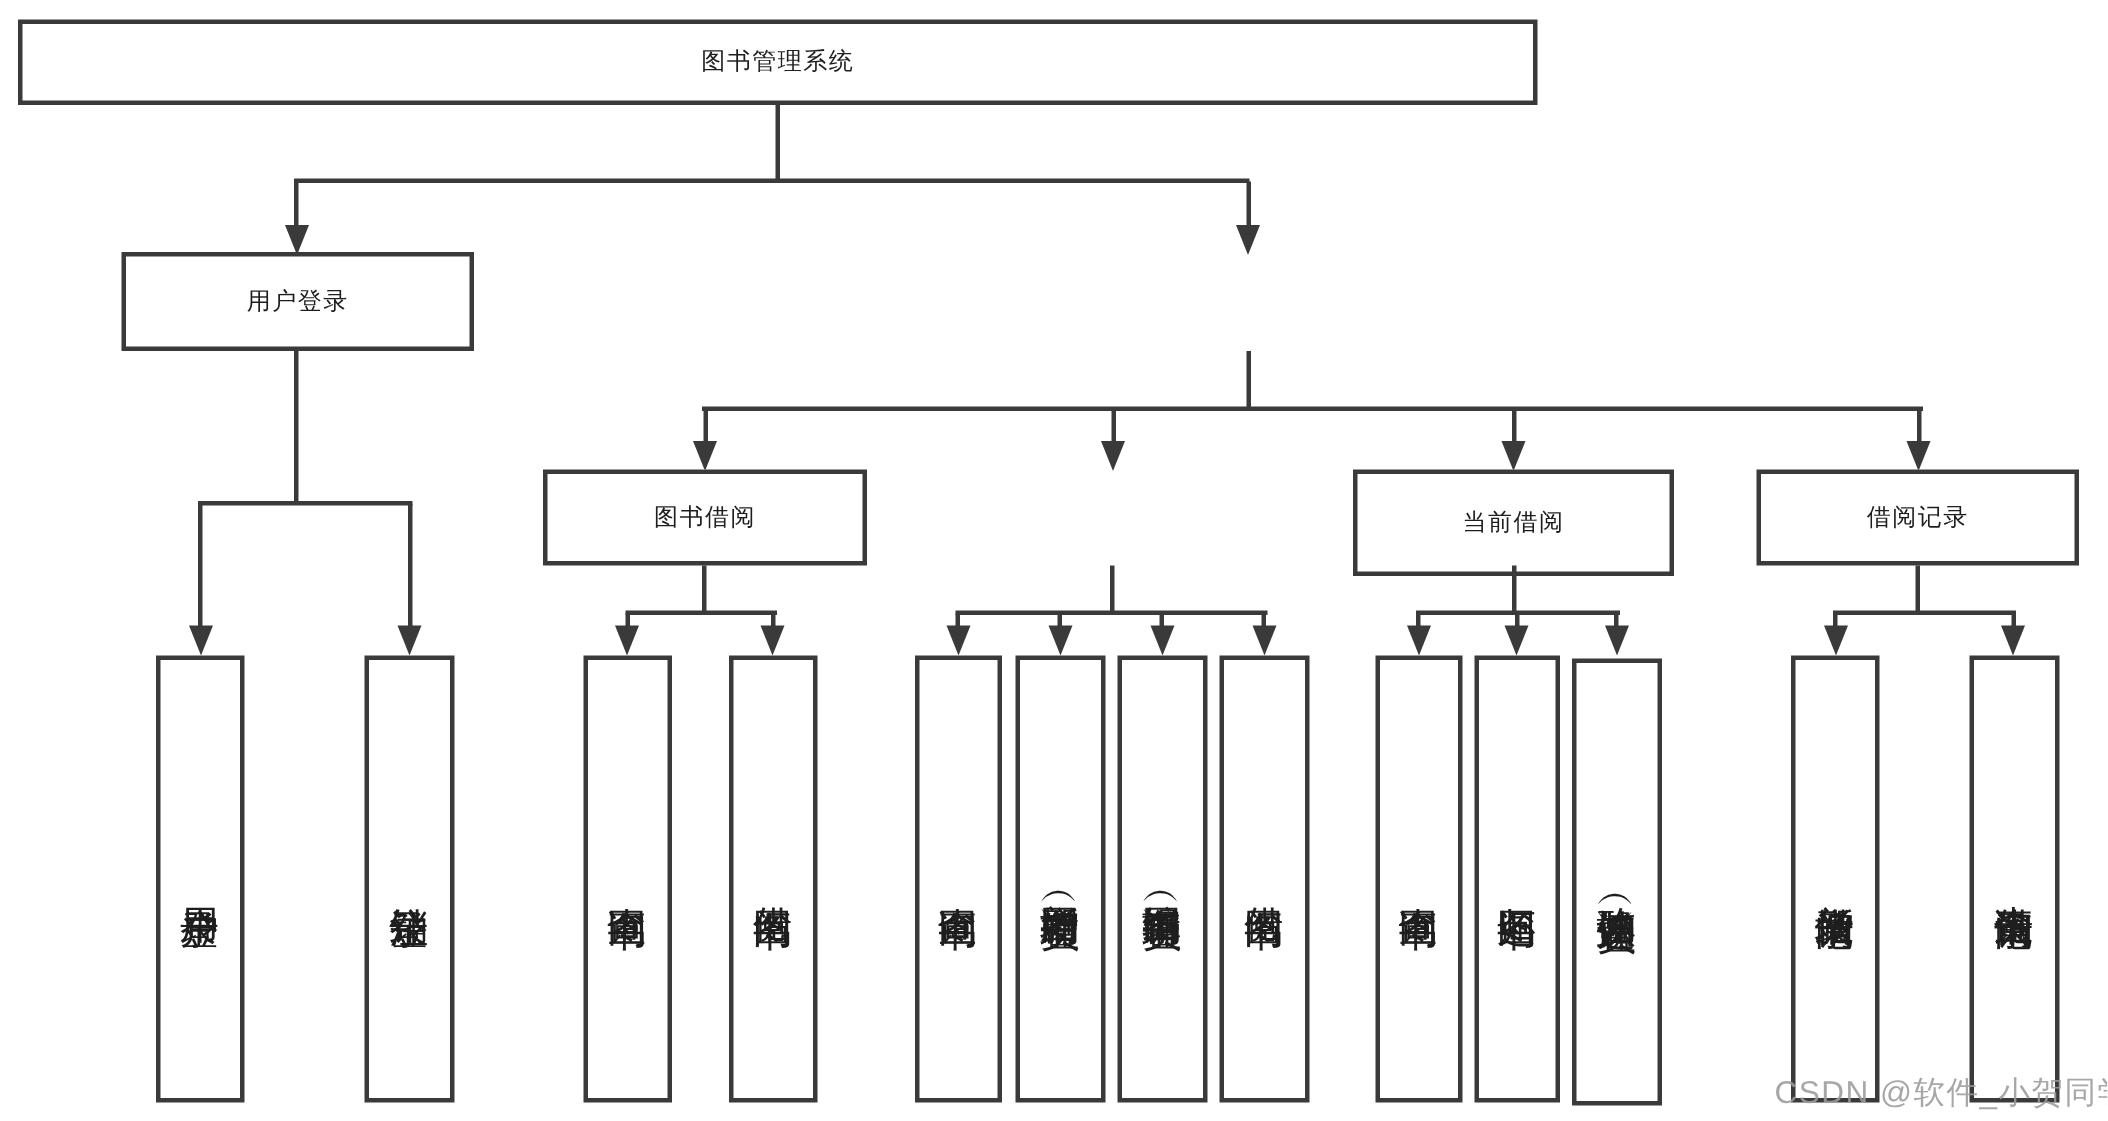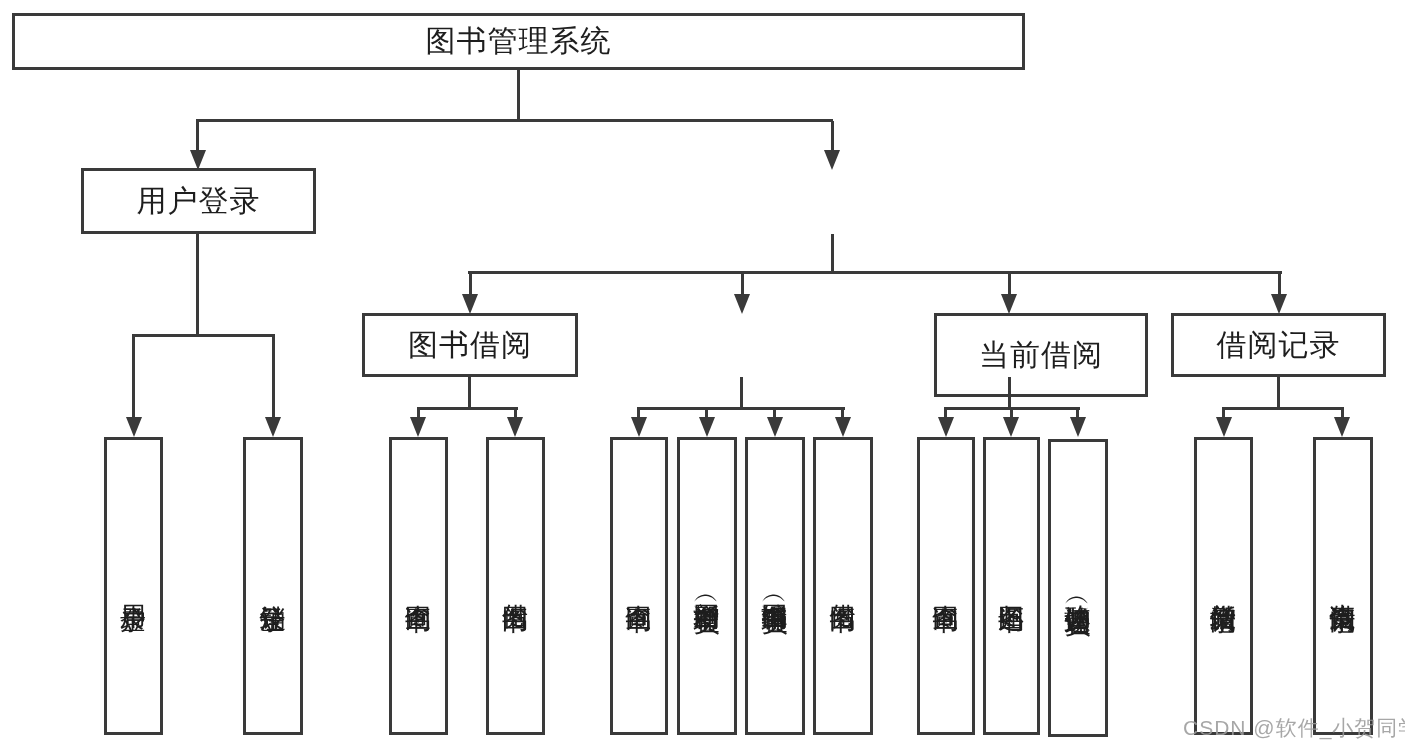--- a/index.html
+++ b/index.html
@@ -21,21 +21,21 @@
     box-sizing:border-box;
     border:3px solid var(--line);
     background:#fff;
     color:var(--text);
     display:flex;
     align-items:center;
     justify-content:center;
     text-align:center;
   }
   .box.h{
-    font-size:30px;
+    font-size:16px;
     letter-spacing:1px;
   }
   .box.v{
     writing-mode:vertical-rl;
     text-orientation:mixed;
     font-size:26px;
     letter-spacing:1px;
     line-height:1.0;
   }
   .vline{
@@ -89,21 +89,21 @@
   <div class="vline" style="left:469px;top:273px;height:23px;"></div>
   <div class="ahead" style="left:462px;top:294px;"></div>
   <div class="vline" style="left:741px;top:273px;height:23px;"></div>
   <div class="ahead" style="left:734px;top:294px;"></div>
   <div class="vline" style="left:1008px;top:273px;height:23px;"></div>
   <div class="ahead" style="left:1001px;top:294px;"></div>
   <div class="vline" style="left:1278px;top:273px;height:23px;"></div>
   <div class="ahead" style="left:1271px;top:294px;"></div>
 
   <div class="box h" style="left:362px;top:313px;width:216px;height:64px;">图书借阅</div>
-  <div class="box h" style="left:902px;top:313px;width:214px;height:84px;margin-left:32px;">当前借阅</div>
+  <div class="box h" style="left:902px;top:313px;width:214px;height:71px;">当前借阅</div>
   <div class="box h" style="left:1171px;top:313px;width:215px;height:64px;">借阅记录</div>
 
   <div class="vline" style="left:196px;top:234px;height:102px;"></div>
   <div class="hline" style="left:132px;top:334px;width:143px;"></div>
   <div class="vline" style="left:132px;top:336px;height:82px;"></div>
   <div class="ahead" style="left:126px;top:417px;"></div>
   <div class="vline" style="left:272px;top:336px;height:82px;"></div>
   <div class="ahead" style="left:265px;top:417px;"></div>
 
   <div class="vline" style="left:468px;top:377px;height:31px;"></div>

